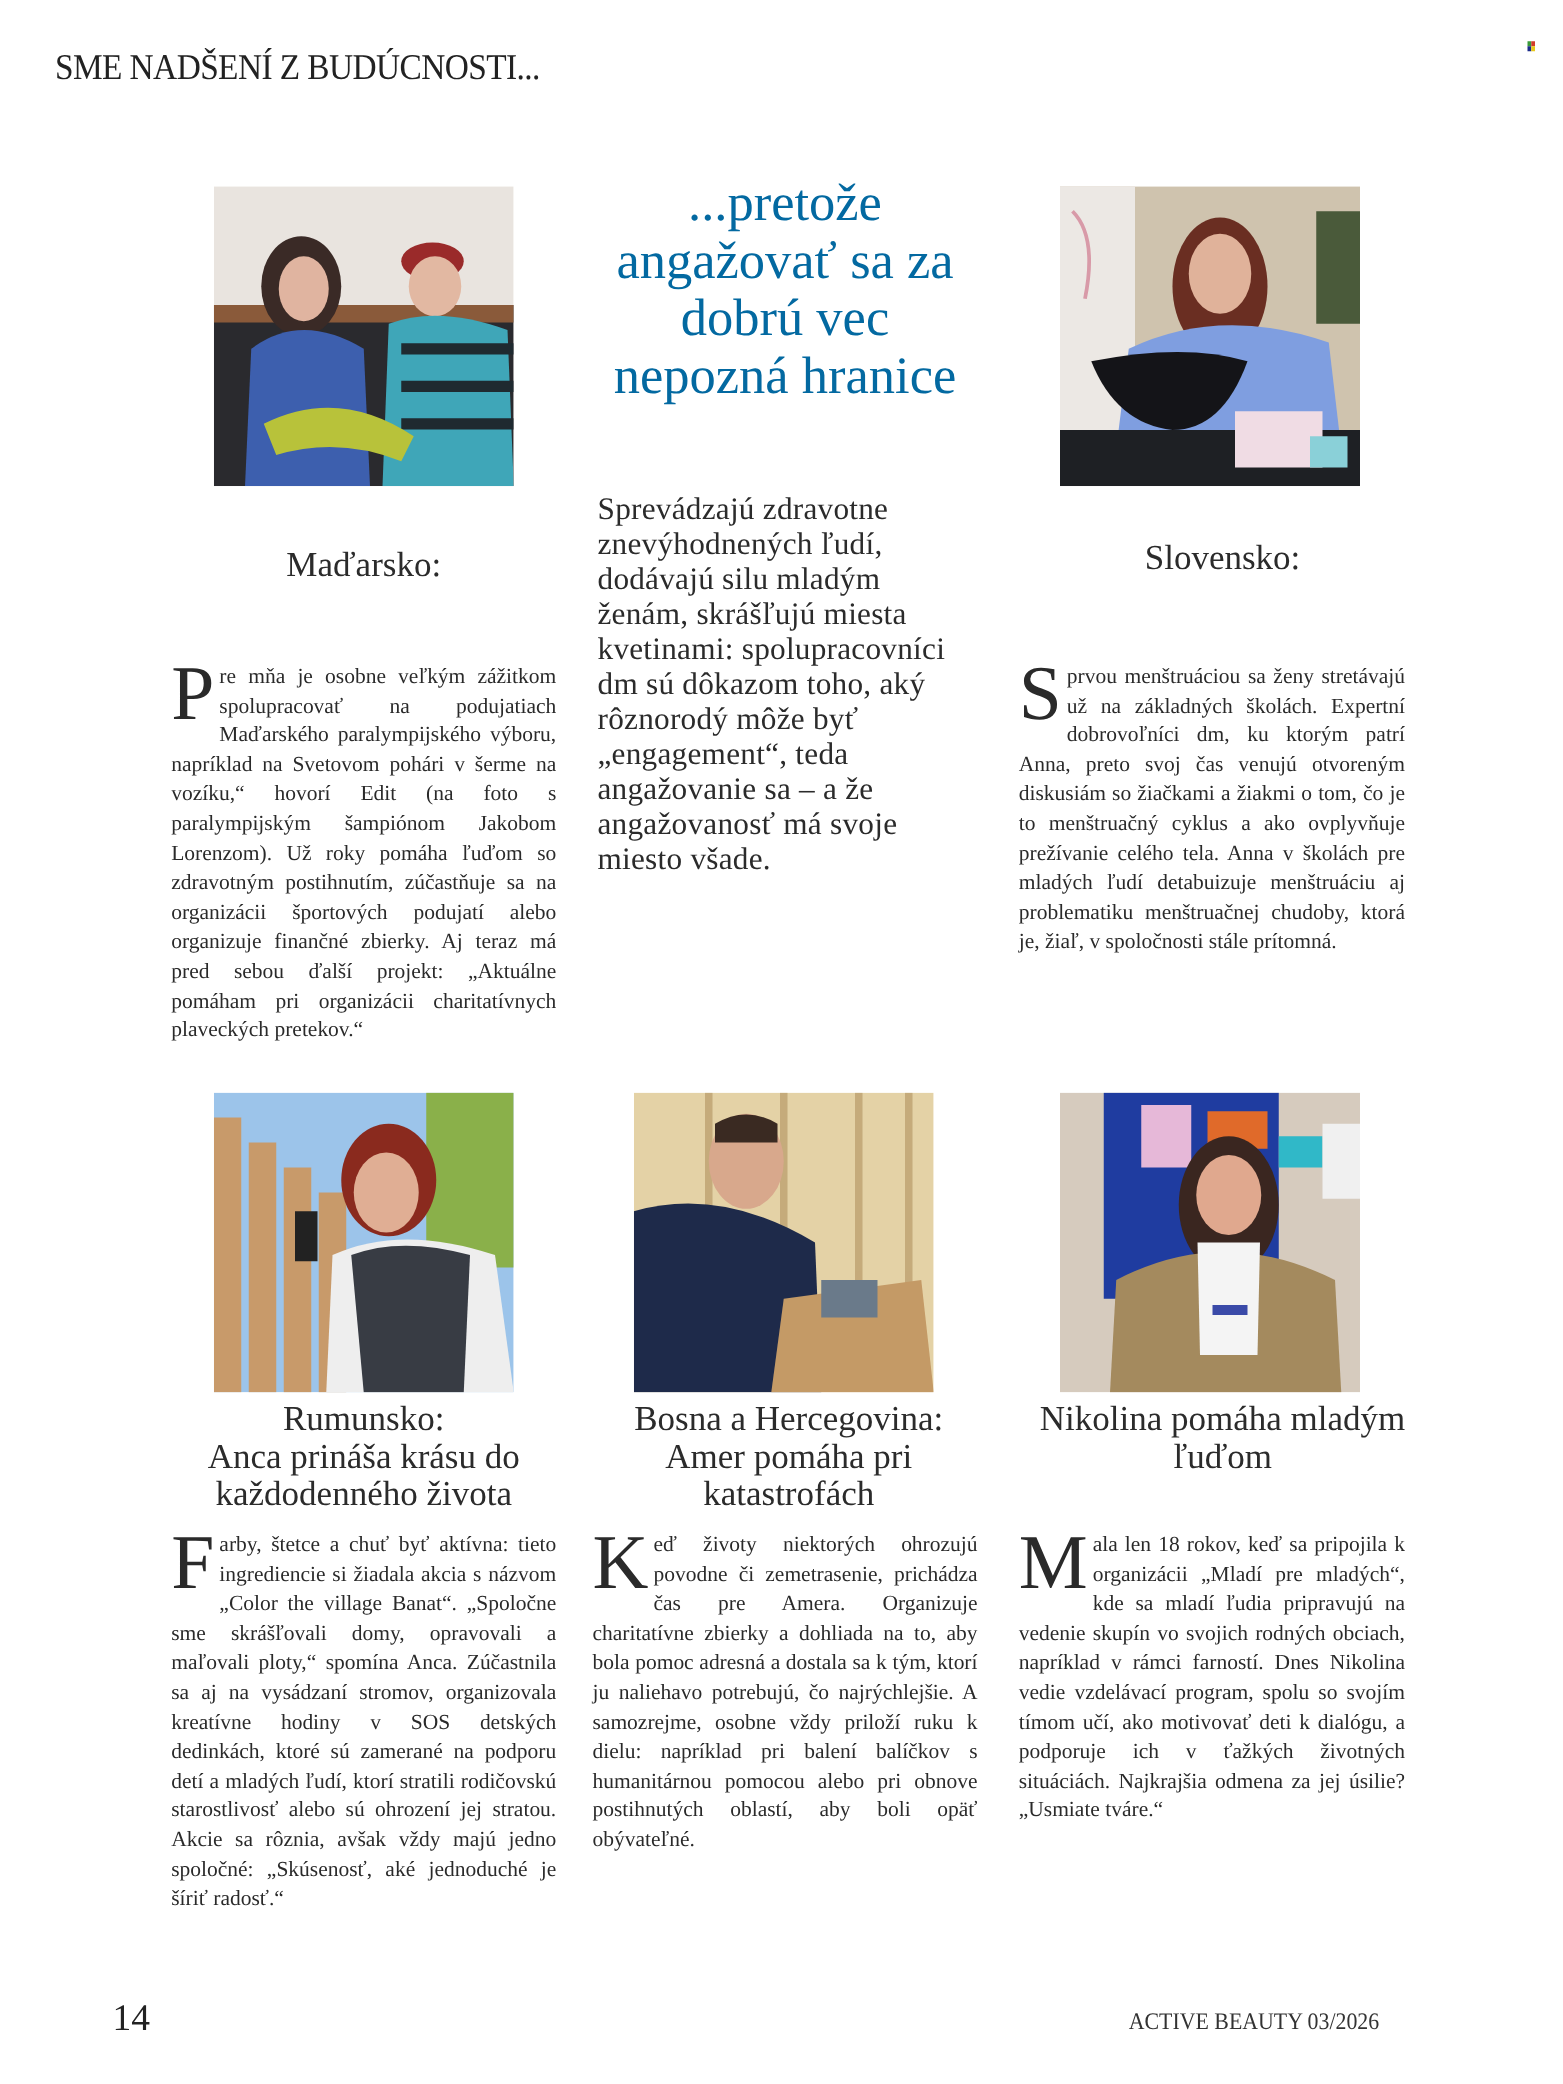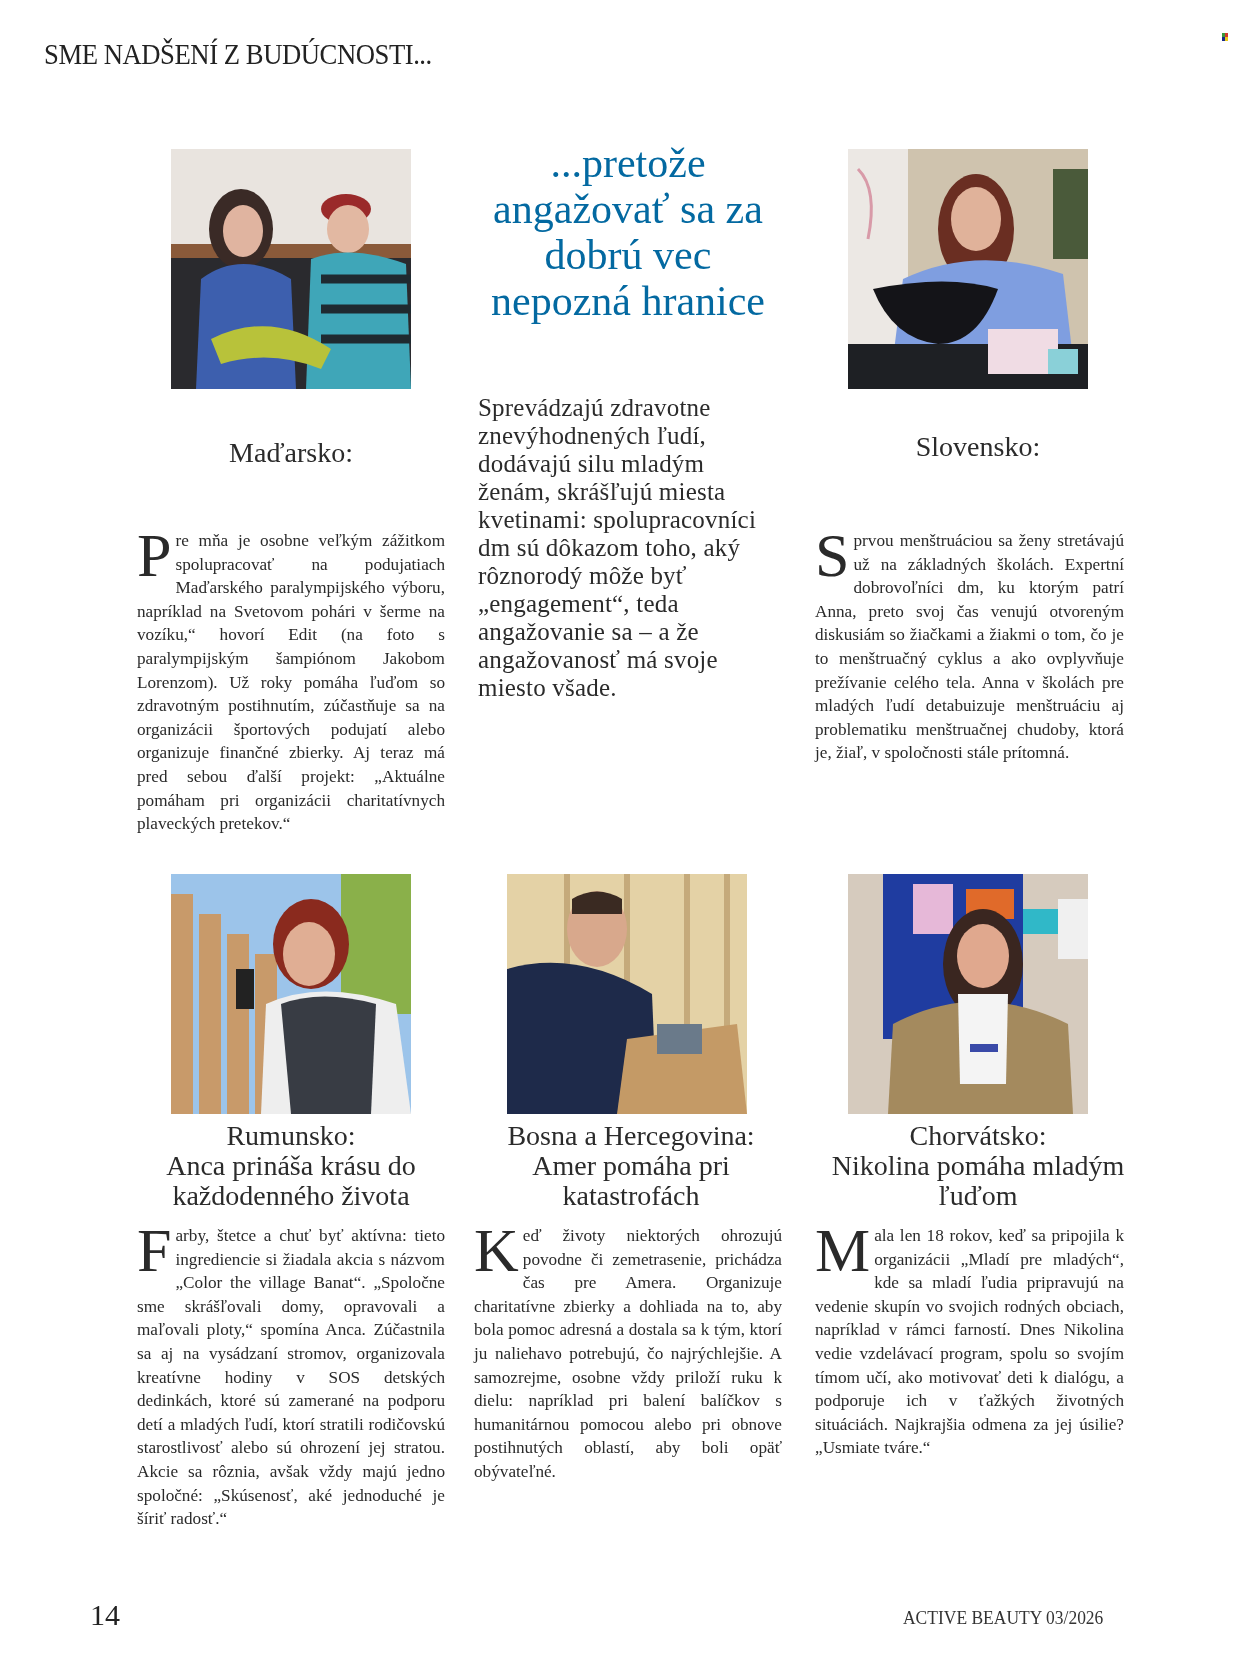--- a/index.html
+++ b/index.html
@@ -139,21 +139,20 @@
     <rect x="175" y="35" width="35" height="25" fill="#30b8c8"></rect>
     <rect x="210" y="25" width="30" height="60" fill="#f0f0f0"></rect>
     <ellipse cx="135" cy="90" rx="40" ry="55" fill="#3a2620"></ellipse>
     <ellipse cx="135" cy="82" rx="26" ry="32" fill="#e0a88e"></ellipse>
     <path d="M45 150 Q130 105 220 150 L225 240 L40 240 Z" fill="#a48a5e"></path>
     <path d="M110 120 L160 120 L158 210 L112 210 Z" fill="#f4f4f4"></path>
     <rect x="122" y="170" width="28" height="8" fill="#3a4aa8"></rect>
   </svg>
 </div>
 <div class="headline" style="left:818px;top:1121px;width:320px;">
-  <div>Chorvátsko:</div>
   <div>Nikolina pomáha mladým ľuďom</div>
 </div>
 <div class="body-text" style="left:815px;top:1224px;width:309px;">
   <span class="dropcap">M</span><span>ala len 18 rokov, keď sa pripojila k organizácii „Mladí pre mladých“, kde sa mladí ľudia pripravujú na vedenie skupín vo svojich rodných obciach, napríklad v rámci farností. Dnes Nikolina vedie vzdelávací program, spolu so svojím tímom učí, ako motivovať deti k dialógu, a podporuje ich v ťažkých životných situáciách. Najkrajšia odmena za jej úsilie? „Usmiate tváre.“</span>
 </div>
 
 <div class="page-number">14</div>
 <div class="footer-mag">ACTIVE BEAUTY 03/2026</div>
 
 </body></html>

